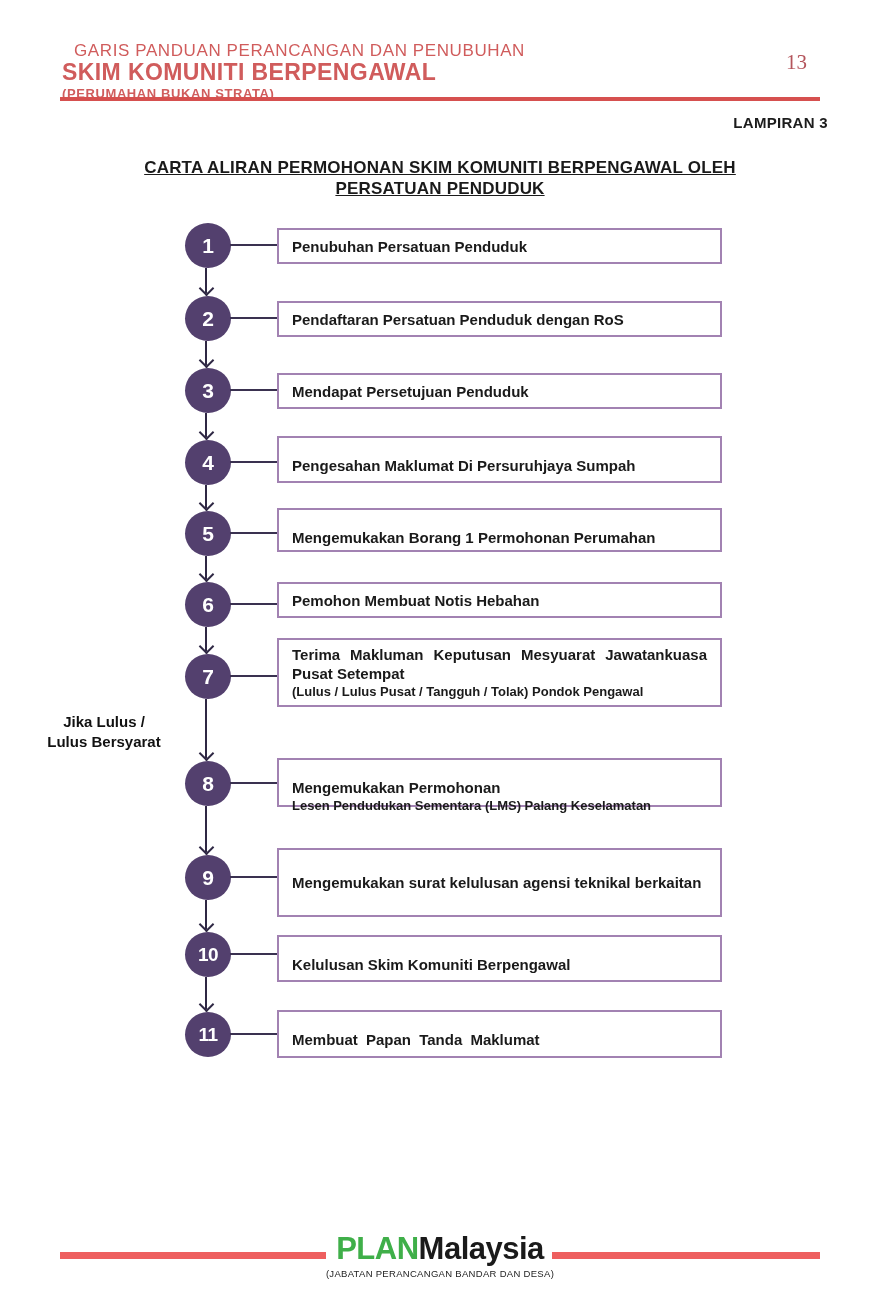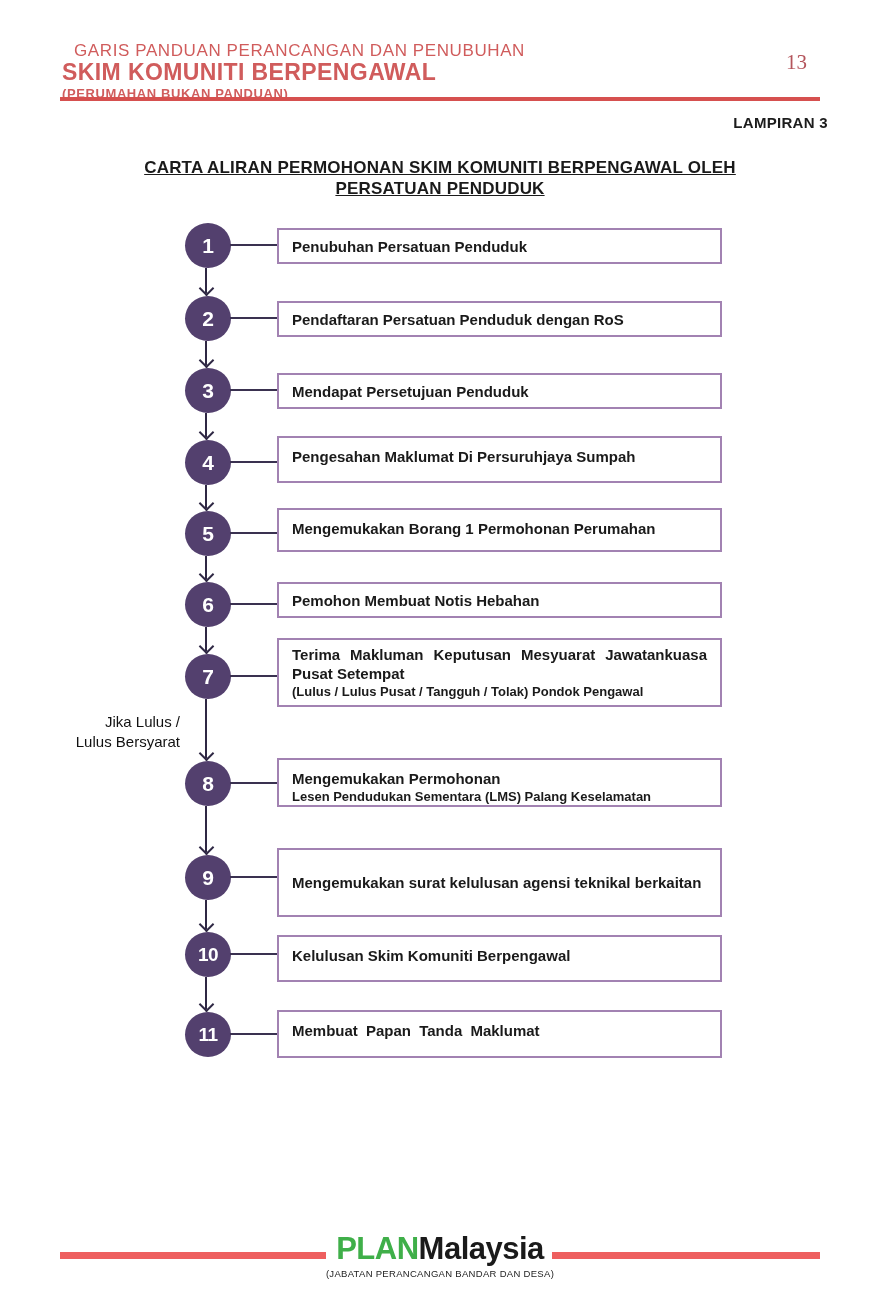--- a/index.html
+++ b/index.html
@@ -23,52 +23,52 @@
 
   
   .circle{position:absolute;left:185px;width:46px;height:45px;border-radius:50%;
           background:#53406e;display:flex;align-items:center;justify-content:center;}
   .circle span{color:#ffffff;font-weight:bold;font-size:21px;}
   .circle.small span{font-size:19px;letter-spacing:-.5px;}
   .hline{position:absolute;left:230px;width:47px;height:2px;background:#3a3150;}
   .box{position:absolute;left:277px;width:445px;border:2px solid #a282b2;background:#ffffff;
        box-sizing:border-box;display:flex;flex-direction:column;justify-content:center;
        padding:2px 13px 2px 13px;}
-  .box.top{justify-content:flex-start;padding-top:9px;}
+  .box.top{justify-content:flex-start;padding-top:18px;}
   .box .t{font-size:15px;font-weight:bold;color:#1a1a1a;line-height:19px;}
   .box.justify .t{text-align:justify;}
   .box .s{font-size:13px;font-weight:bold;color:#1a1a1a;line-height:16px;margin-top:1px;}
   .box.wspace .t{word-spacing:4px;}
   .arrow{position:absolute;left:205px;width:2px;background:#2f2844;}
   .arrow::after{content:'';position:absolute;bottom:-1px;left:-4px;width:9px;height:9px;
                 border-right:2px solid #2f2844;border-bottom:2px solid #2f2844;
                 transform:rotate(45deg);}
-  .branch{position:absolute;left:28px;top:712px;width:152px;text-align:right;
-          font-size:15px;font-weight:normal;color:#111111;line-height:20px;}
+  .branch{position:absolute;left:28px;top:712px;width:152px;text-align:center;
+          font-size:15px;font-weight:bold;color:#111111;line-height:20px;}
 
   
   .fbar{position:absolute;top:1252px;height:7px;background:#ee5f5f;}
   .fbar.l{left:60px;width:266px;}
   .fbar.r{left:552px;width:268px;}
   .flogo{position:absolute;left:0;top:1232px;width:880px;text-align:center;
          font-size:31px;font-weight:bold;line-height:34px;letter-spacing:-.5px;}
   .flogo .plan{color:#3faf49;}
   .flogo .mal{color:#1a1a1a;}
   .fcap{position:absolute;left:0;top:1268px;width:880px;text-align:center;
         font-size:9.5px;color:#222222;letter-spacing:.3px;}
 </style>
 </head>
 <body>
 
 <div class="page">
 
   <div class="hdr">
     <div class="h1">GARIS PANDUAN PERANCANGAN DAN PENUBUHAN</div>
     <div class="h2">SKIM KOMUNITI BERPENGAWAL</div>
-    <div class="h3">(PERUMAHAN BUKAN PANDUAN)</div>
+    <div class="h3">(PERUMAHAN BUKAN STRATA)</div>
   </div>
   <div class="pagenum">13</div>
   <div class="rule"></div>
   <div class="annex">LAMPIRAN 3</div>
 
   <div class="ctitle">
     <div>CARTA ALIRAN PERMOHONAN SKIM KOMUNITI BERPENGAWAL OLEH</div>
     <div>PERSATUAN PENDUDUK</div>
   </div>
 

